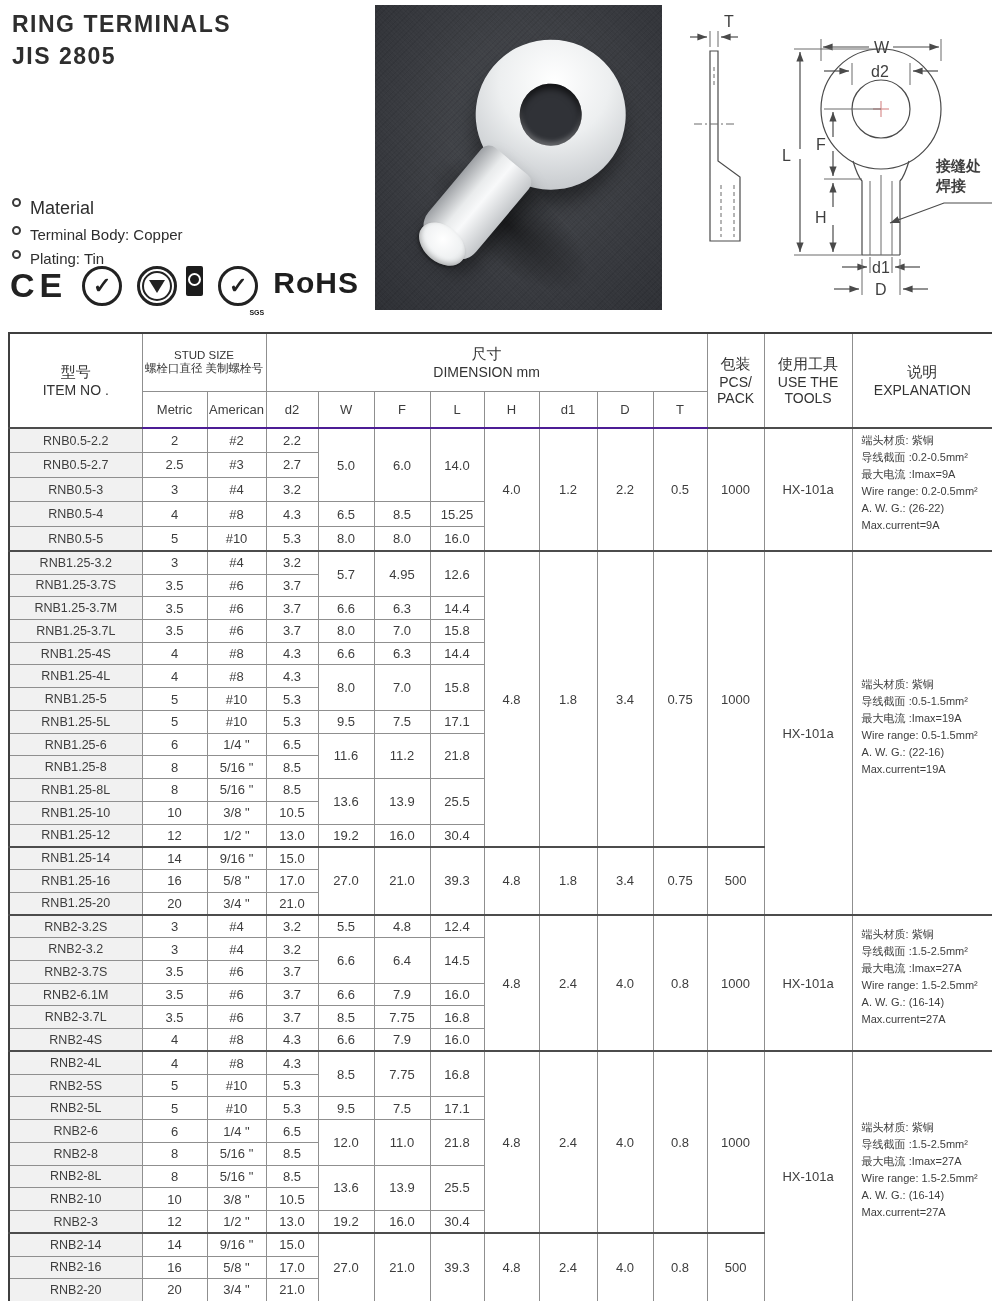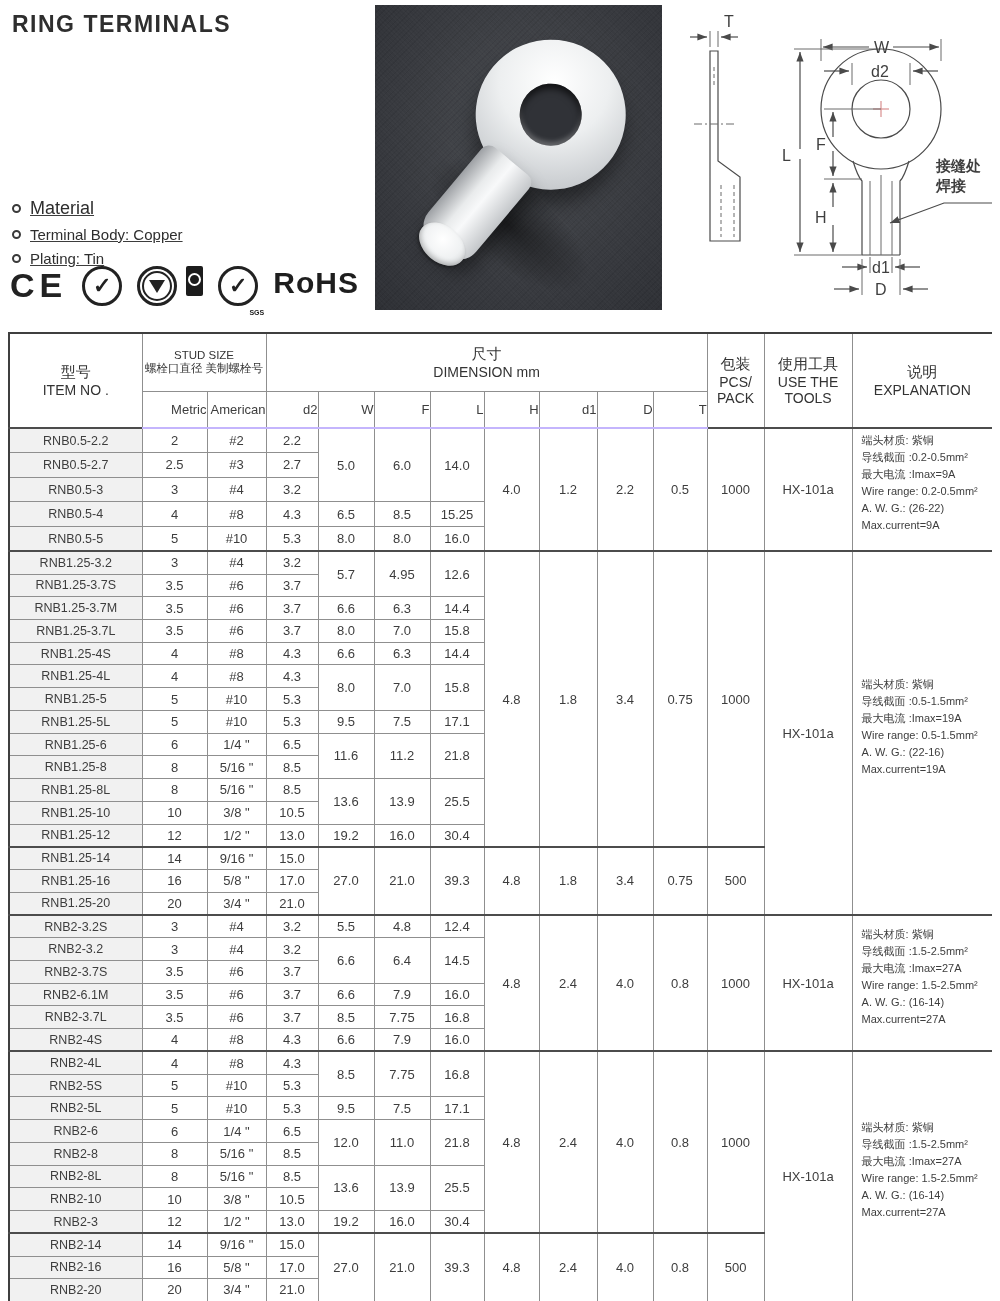--- a/index.html
+++ b/index.html
@@ -2,21 +2,21 @@
 <html><head>
 <meta charset="utf-8">
 <style>
   * { margin:0; padding:0; box-sizing:border-box; }
   body { background:#fff; font-family:"Liberation Sans", sans-serif; }
   .page { position:relative; width:992px; height:1301px; background:#ffffff; color:#3d3d3d; overflow:hidden; }
 
   
   .title { position:absolute; left:12px; top:8px; font-size:23px; font-weight:bold; color:#2e2e2e; letter-spacing:1.5px; line-height:1.4; }
   .materials { position:absolute; left:12px; top:198px; }
-  .mat-row { display:flex; align-items:center; margin-bottom:7px;text-decoration:underline; }
+  .mat-row { display:flex; align-items:flex-start; margin-bottom:7px; }
   .bullet { width:9px; height:9px; border:2px solid #3a3a3a; border-radius:50%; margin-right:9px; flex:0 0 auto; }
   .mat-row:first-child .mat-text { font-size:18px; }
   .mat-text { font-size:15px; color:#2e2e2e; }
 
   .certs { position:absolute; left:10px; top:266px; display:flex; gap:15px; height:46px; }
   .ce { font-size:34px; font-weight:bold; color:#222; letter-spacing:5px; }
   .badge { width:40px; height:40px; border:3px solid #222; border-radius:50%; display:flex; align-items:center; justify-content:center; color:#222; font-weight:bold; position:relative; }
   .badge .chk { font-size:22px; line-height:1; }
   .badge.double::after { content:""; position:absolute; inset:2px; border:2px solid #222; border-radius:50%; }
   .badge .tri { width:0; height:0; border-left:8px solid transparent; border-right:8px solid transparent; border-top:13px solid #222; }
@@ -54,37 +54,38 @@
   .diagram text.cjk { font-size:15px; font-weight:bold; }
   .dline { stroke:#4a4a4a; stroke-width:1.2; fill:none; }
   .thin  { stroke:#6a6a6a; stroke-width:1; fill:none; }
 
   
   table.spec { position:absolute; left:8px; top:332px; width:984px; border-collapse:collapse; table-layout:fixed;
                font-size:13px; color:#3d3d3d; border:2px solid #3f3f3f; }
   .spec th, .spec td { border:1px solid #8f8f8f; text-align:center; vertical-align:middle; padding:0; font-weight:normal; }
   .spec thead tr.h1 { height:58px; }
   .spec thead tr.h2 { height:37px; }
-  .spec thead tr.h2 th { border-bottom:2px solid #c4b5fd;text-align:right; }
+  .spec thead tr.h2 th { border-bottom:2px solid #4c1d95; }
   .spec thead .cn { font-size:15px; color:#333; }
   .spec thead .en { font-size:14px; color:#333; }
   .spec thead .sm { font-size:11.5px; color:#333; }
   .spec tbody tr { height:22.74px; }
   .spec tbody tr.gs td { border-top:2px solid #4c4c4c; }
   .spec td.item { background:#f1f1f1; font-size:12.5px; }
   .spec td.expl { text-align:left; padding:3px 4px 16px 9px; font-size:11px; line-height:1.55; }
   .spec td.tool { font-size:13px; }
 </style>
 </head>
 <body>
 
 <div class="page">
 
   <div class="title">
     <div>RING TERMINALS</div>
+    <div>JIS 2805</div>
   </div>
 
   <div class="materials">
     <div class="mat-row">
       <span class="bullet"></span>
       <span class="mat-text">Material</span>
     </div>
     <div class="mat-row">
       <span class="bullet"></span>
       <span class="mat-text">Terminal Body: Copper</span>

